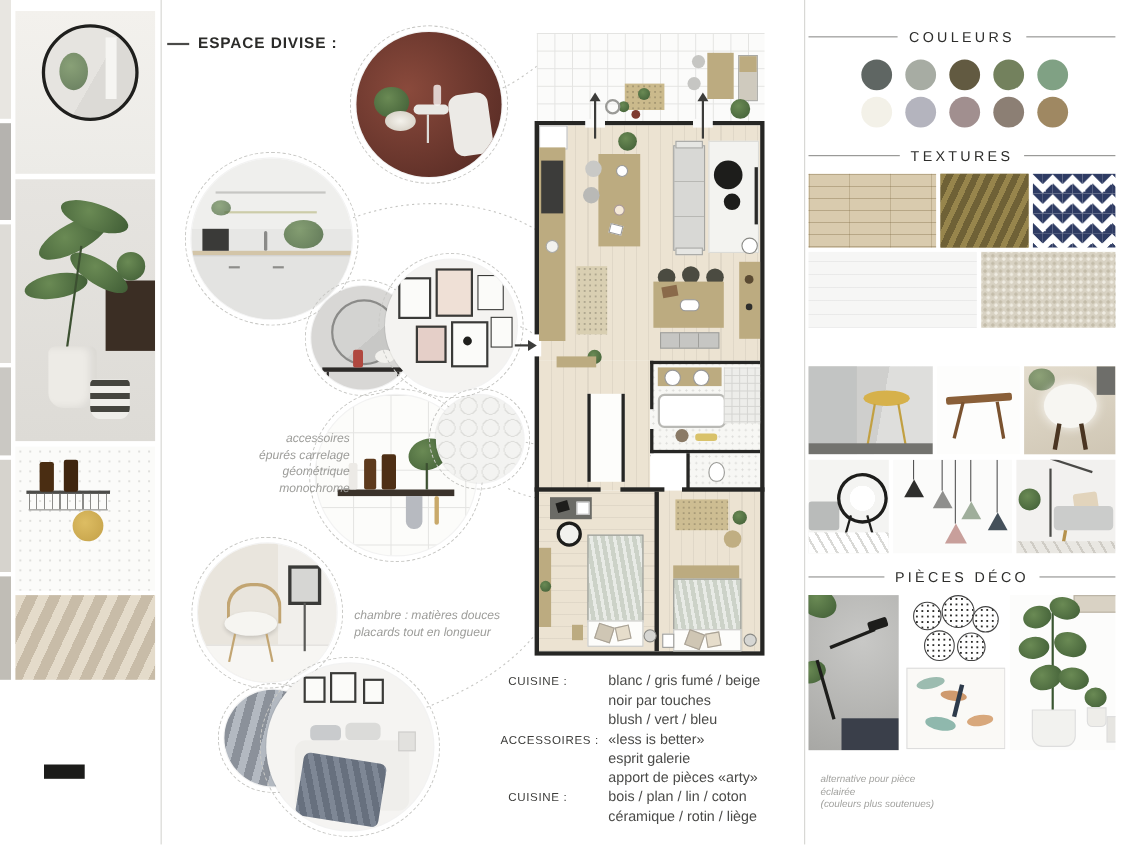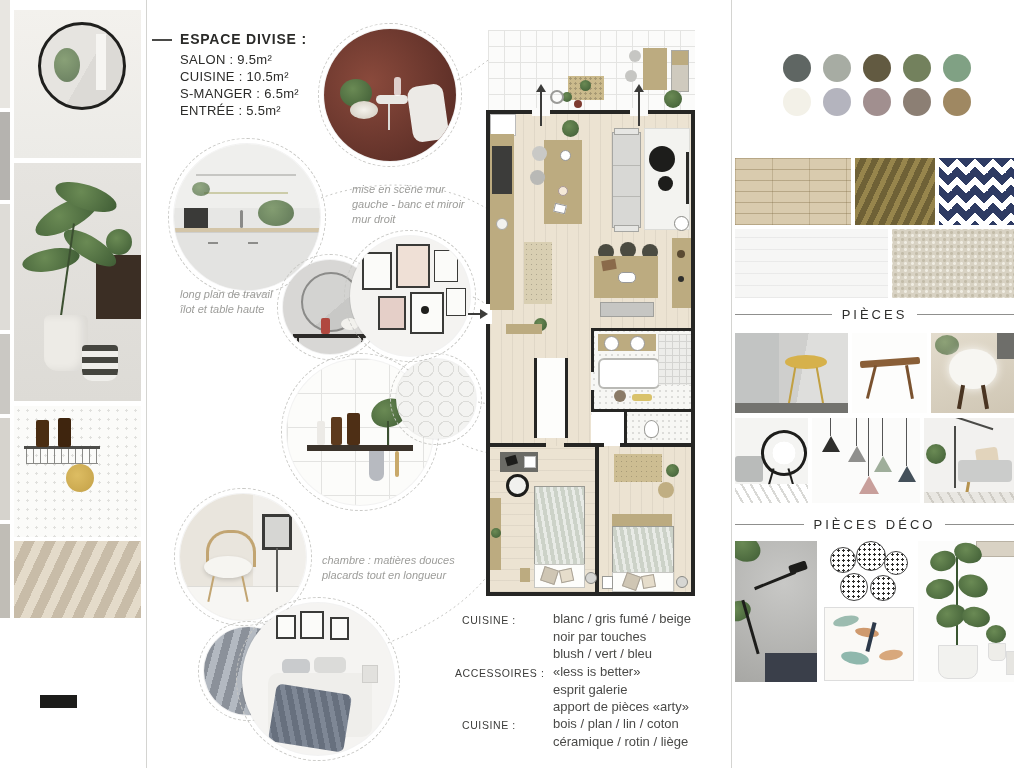--- a/index.html
+++ b/index.html
@@ -70,26 +70,20 @@
 
   <div class="photo" style="left:14px;top:541px;width:127px;height:77px;background:repeating-linear-gradient(115deg,#e4dbca 0 9px,#c8bca8 9px 19px);"></div>
 
   <div class="abs" style="left:40px;top:695px;width:37px;height:13px;background:#1c1c1a;"></div>
 
   <div class="abs" style="left:146px;top:0;width:1px;height:768px;background:#d4d4d1;"></div>
   <div class="abs" style="left:731px;top:0;width:1px;height:768px;background:#d4d4d1;"></div>
 
   <div class="abs" style="left:152px;top:39px;width:20px;height:2px;background:#4a4a48;"></div>
   <div class="abs hdr-title" style="left:180px;top:31px;">ESPACE DIVISE :</div>
-  <div class="abs" style="left:180px;top:51px;">
-    <div class="hdr-item">SALON : 9.5m²</div>
-    <div class="hdr-item">CUISINE : 10.5m²</div>
-    <div class="hdr-item">S-MANGER : 6.5m²</div>
-    <div class="hdr-item">ENTRÉE : 5.5m²</div>
-  </div>
 
   <svg class="dash-svg" width="1024" height="768" viewBox="0 0 1024 768">
     <path d="M457,80 C470,74 480,66 491,58"></path>
     <path d="M321,198 C380,176 450,183 492,212"></path>
     <path d="M468,296 C476,297 482,301 489,307"></path>
     <path d="M478,402 C512,410 560,396 594,372"></path>
     <path d="M462,444 C510,468 556,446 596,410"></path>
     <path d="M383,645 C440,622 468,600 489,574"></path>
   </svg>
 
@@ -163,28 +157,25 @@
     <div class="frame" style="left:34px;top:12px;width:16px;height:20px;border-width:2px;"></div>
     <div class="frame" style="left:58px;top:8px;width:20px;height:24px;border-width:2px;"></div>
     <div class="frame" style="left:88px;top:14px;width:15px;height:19px;border-width:2px;"></div>
     <div class="abs" style="left:40px;top:56px;width:28px;height:15px;border-radius:5px;background:#c9cbcd;"></div>
     <div class="abs" style="left:72px;top:54px;width:32px;height:16px;border-radius:5px;background:#dbdbd9;"></div>
     <div class="abs" style="left:26px;top:70px;width:104px;height:64px;border-radius:10px;background:#efeeeb;"></div>
     <div class="abs" style="left:30px;top:86px;width:76px;height:58px;transform:rotate(9deg);border-radius:6px;background:repeating-linear-gradient(70deg,#7e8795 0 5px,#67707e 5px 11px);"></div>
     <div class="abs" style="left:120px;top:62px;width:14px;height:16px;background:#e2e1de;border:1px solid #cfcecb;"></div>
   </div>
 
-  <div class="ann" style="left:352px;top:182px;width:140px;">
-    <div>mise en scène mur</div>
-    <div>gauche - banc et miroir</div>
-    <div>mur droit</div>
-  </div>
-  <div class="ann" style="left:180px;top:287px;width:130px;">
-    <div>long plan de travail</div>
-    <div>îlot et table haute</div>
+  <div class="ann" style="left:196px;top:392px;width:122px;text-align:right;">
+    <div>accessoires</div>
+    <div>épurés carrelage</div>
+    <div>géométrique</div>
+    <div>monochrome</div>
   </div>
   <div class="ann" style="left:322px;top:553px;width:160px;">
     <div>chambre : matières douces</div>
     <div>placards tout en longueur</div>
   </div>
 
   <div class="abs" style="left:486px;top:28px;width:213px;height:572px;">
 
     <div class="abs" style="left:2px;top:2px;width:207px;height:80px;background-color:#fbfbfa;background-image:linear-gradient(#e4e4e2 1px,transparent 1px),linear-gradient(90deg,#e4e4e2 1px,transparent 1px);background-size:16px 16px;">
       <div class="abs" style="left:80px;top:46px;width:36px;height:24px;background:#cbba8c;background-image:radial-gradient(rgba(0,0,0,.18) 1px,transparent 1.2px);background-size:5px 5px;"></div>
@@ -312,46 +303,51 @@
       <div>esprit galerie</div>
       <div>apport de pièces «arty»</div>
     </div>
     <div class="spec-label" style="left:462px;top:719px;">CUISINE :</div>
     <div class="spec-val" style="left:553px;top:715px;">
       <div>bois / plan / lin / coton</div>
       <div>céramique / rotin / liège</div>
     </div>
   </div>
 
+  <div class="sec-head" style="top:26px;">
+    <div class="ln"></div>
+    <div class="t">COULEURS</div>
+    <div class="ln"></div>
+  </div>
 
   <div>
     <div class="dot" style="left: 783px; top: 54px; background: rgb(95, 102, 99);"></div>
     <div class="dot" style="left: 823px; top: 54px; background: rgb(167, 172, 163);"></div>
     <div class="dot" style="left: 863px; top: 54px; background: rgb(98, 90, 65);"></div>
     <div class="dot" style="left: 903px; top: 54px; background: rgb(115, 129, 93);"></div>
     <div class="dot" style="left: 943px; top: 54px; background: rgb(128, 161, 132);"></div>
     <div class="dot" style="left: 783px; top: 88px; background: rgb(243, 241, 232);"></div>
     <div class="dot" style="left: 823px; top: 88px; background: rgb(180, 180, 190);"></div>
     <div class="dot" style="left: 863px; top: 88px; background: rgb(161, 143, 143);"></div>
     <div class="dot" style="left: 903px; top: 88px; background: rgb(140, 127, 116);"></div>
     <div class="dot" style="left: 943px; top: 88px; background: rgb(159, 136, 98);"></div>
   </div>
 
+  <div class="sec-head" style="top:134px;">
+    <div class="ln"></div>
+    <div class="t">TEXTURES</div>
+    <div class="ln"></div>
+  </div>
 
   <div class="photo" style="left:735px;top:158px;width:116px;height:67px;background-color:#d9cbae;background-image:repeating-linear-gradient(0deg,rgba(120,100,60,.35) 0 1px,transparent 1px 11px),repeating-linear-gradient(90deg,rgba(120,100,60,.25) 0 1px,transparent 1px 37px);"></div>
   <div class="photo" style="left:855px;top:158px;width:80px;height:67px;background:repeating-linear-gradient(115deg,#97854c 0 5px,#6f6136 5px 11px),#877740;"></div>
   <div class="photo" style="left:939px;top:158px;width:75px;height:67px;background-color:#ffffff;background-image:linear-gradient(135deg,#2e3b63 25%,transparent 25%),linear-gradient(225deg,#2e3b63 25%,transparent 25%),linear-gradient(315deg,#2e3b63 25%,transparent 25%),linear-gradient(45deg,#2e3b63 25%,transparent 25%);background-position:-9px 0,-9px 0,0 0,0 0;background-size:18px 18px;"></div>
   <div class="photo" style="left:735px;top:229px;width:153px;height:69px;background-color:#f6f6f5;background-image:repeating-linear-gradient(0deg,rgba(0,0,0,.05) 0 1px,transparent 1px 12px);"></div>
   <div class="photo" style="left:892px;top:229px;width:122px;height:69px;background-color:#d8d2c3;background-image:radial-gradient(#c3bca9 1.3px,transparent 1.6px),radial-gradient(#efece2 1.3px,transparent 1.6px);background-size:7px 7px,7px 7px;background-position:0 0,3px 3px;"></div>
 
-  <div class="sec-head" style="top:307px;">
-    <div class="ln"></div>
-    <div class="t">PIÈCES</div>
-    <div class="ln"></div>
-  </div>
 
   <div class="photo" style="left:735px;top:333px;width:113px;height:80px;background:linear-gradient(100deg,#cfcfcd 0 58%,#dededc 58%);">
     <div class="abs" style="left:0;top:0;width:44px;height:80px;background:#c2c4c3;"></div>
     <div class="abs" style="left:50px;top:22px;width:42px;height:14px;border-radius:50%;background:#d6b14b;"></div>
     <div class="abs" style="left:56px;top:34px;width:2px;height:38px;background:#c2a041;transform:rotate(10deg);"></div>
     <div class="abs" style="left:84px;top:34px;width:2px;height:38px;background:#c2a041;transform:rotate(-10deg);"></div>
     <div class="abs" style="left:0;top:70px;width:113px;height:10px;background:#73736f;"></div>
   </div>
   <div class="photo" style="left:852px;top:333px;width:75px;height:80px;background:#fdfdfc;">
     <div class="abs" style="left:8px;top:26px;width:60px;height:7px;background:#8a5f38;transform:rotate(-4deg);border-radius:2px;"></div>
@@ -430,14 +426,18 @@
     <div class="plant" style="left:8px;top:38px;width:28px;height:20px;transform:rotate(-8deg);"></div>
     <div class="plant" style="left:40px;top:34px;width:30px;height:22px;transform:rotate(18deg);"></div>
     <div class="plant" style="left:18px;top:64px;width:30px;height:22px;transform:rotate(-20deg);"></div>
     <div class="plant" style="left:44px;top:66px;width:28px;height:20px;transform:rotate(10deg);"></div>
     <div class="abs" style="left:20px;top:104px;width:38px;height:32px;background:#f2f2ef;border:1px solid #ddd;border-radius:0 0 10px 10px;"></div>
     <div class="plant" style="left:68px;top:84px;width:20px;height:18px;"></div>
     <div class="abs" style="left:70px;top:102px;width:16px;height:16px;background:#eeede9;border:1px solid #ddd;border-radius:0 0 5px 5px;"></div>
     <div class="abs" style="left:88px;top:110px;width:8px;height:22px;background:#e6e5e1;border:1px solid #ddd;"></div>
   </div>
 
+  <div class="cap" style="left:746px;top:703px;width:112px;">
+    <div>alternative pour pièce éclairée</div>
+    <div>(couleurs plus soutenues)</div>
+  </div>
 
 </div>
 
 </body></html>

